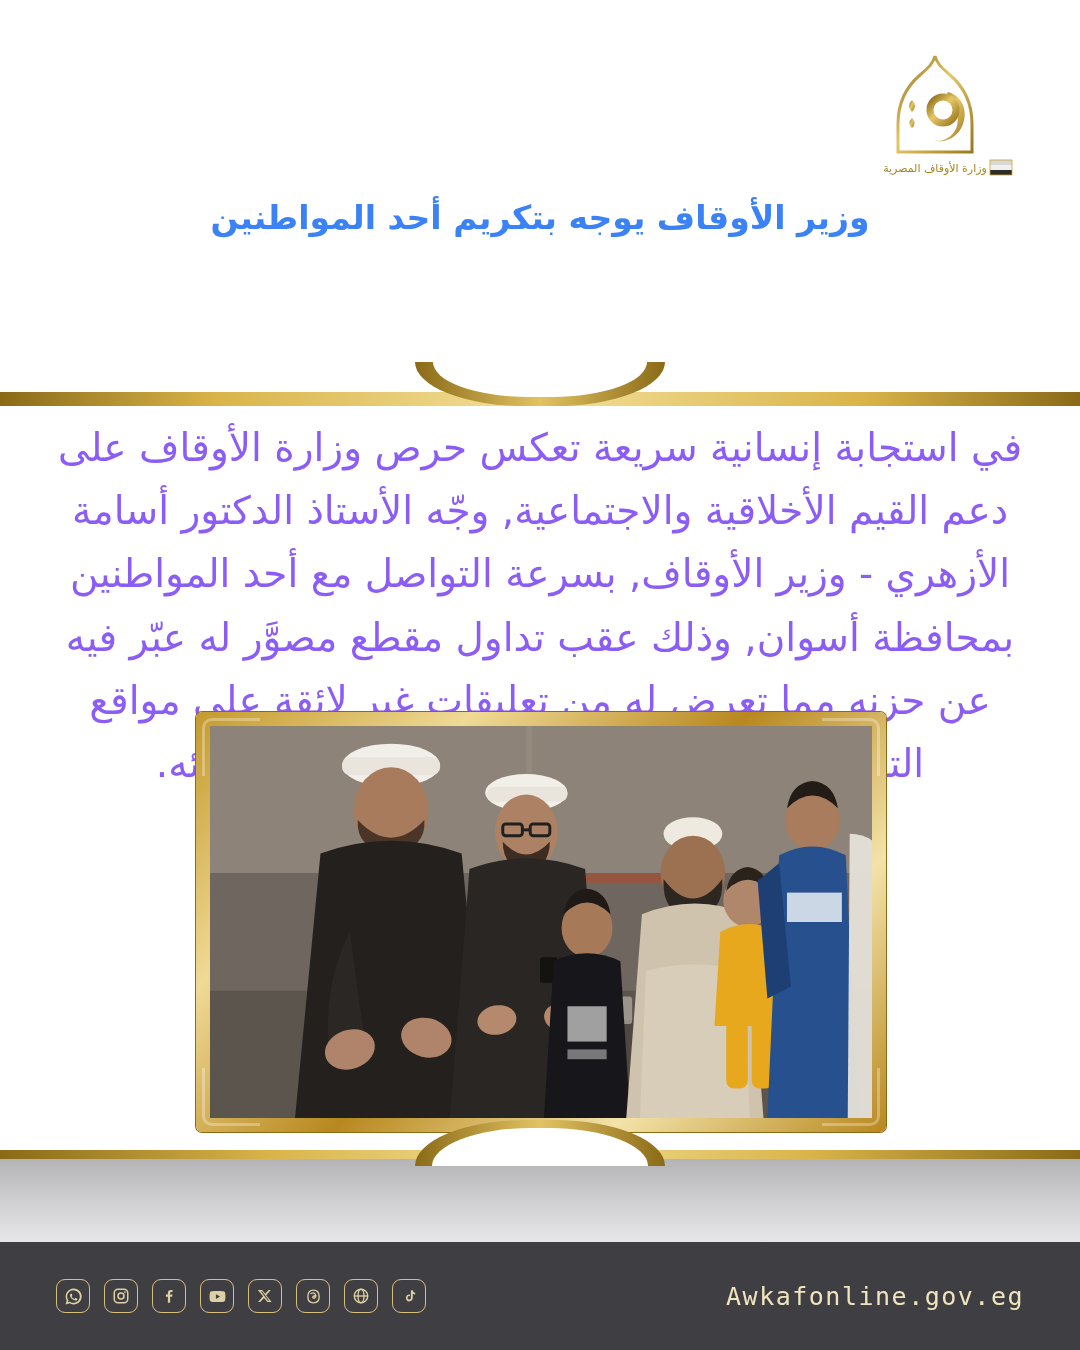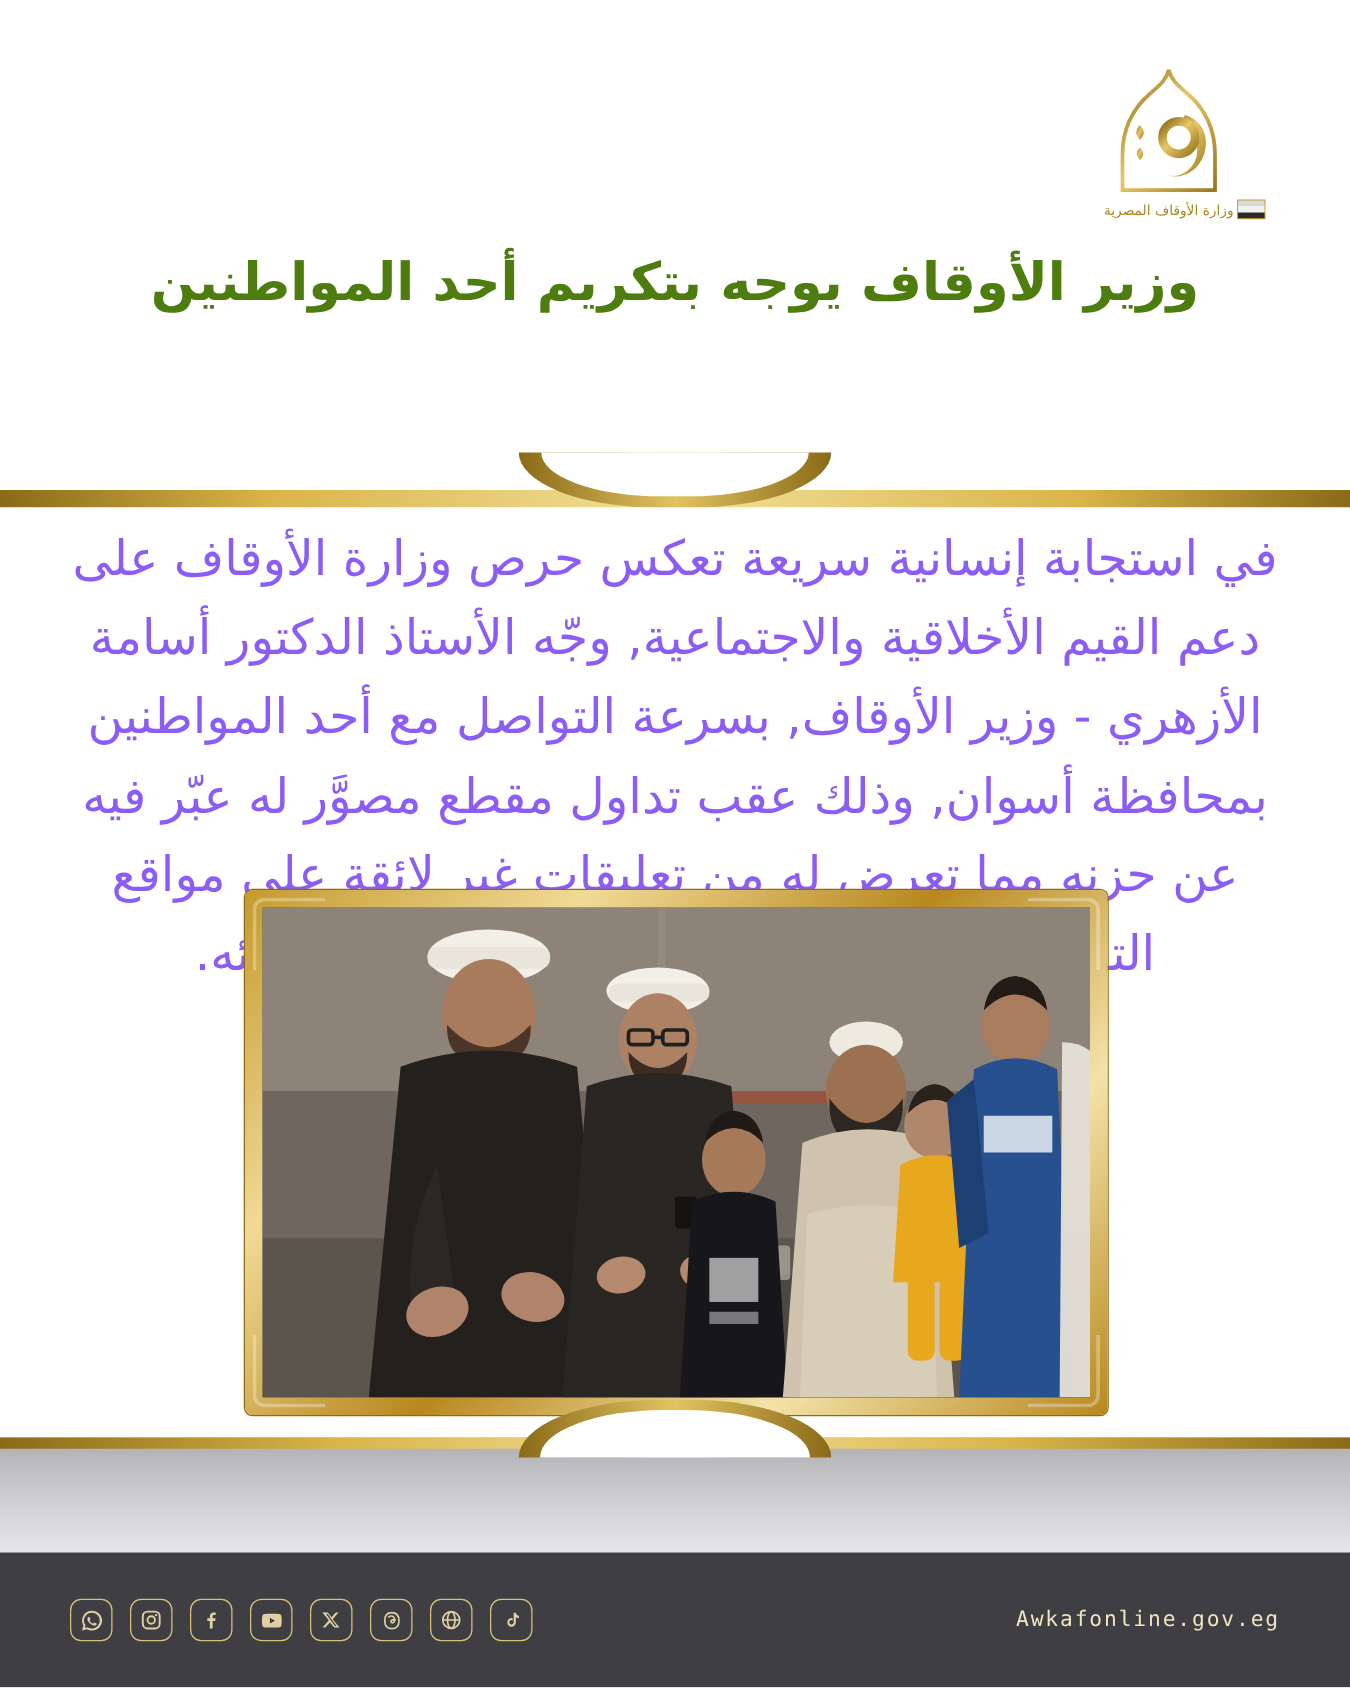--- a/index.html
+++ b/index.html
@@ -32,23 +32,23 @@
 
   .headline {
     position: absolute;
     top: 190px;
     right: 120px;
     left: 120px;
     text-align: center;
     direction: rtl;
   }
   .headline .line {
-    font-size: 42px;
+    font-size: 33px;
     font-weight: bold;
-    color: #4d7c0f;
+    color: #3b82f6;
     line-height: 1.72;
     letter-spacing: 0px;
   }
 
   
   .gold-band {
     position: absolute;
     top: 378px; left: 0; width: 1080px; height: 28px;
   }
   .gold-band .bar {
@@ -159,21 +159,21 @@
     border-radius: 9px;
     display: flex; align-items: center; justify-content: center;
     color: #ded0a3;
   }
   .s-icon svg { display: block; }
   .site-url {
     position: absolute;
     top: 50%; transform: translateY(-50%);
     right: 56px;
     font-family: "DejaVu Sans Mono", "Liberation Mono", monospace;
-    font-size: 17px;
+    font-size: 25px;
     letter-spacing: 1.5px;
     color: #efe4bd;
     direction: ltr;
   }
 </style>
 </head>
 <body>
 
 <div class="poster">
 

